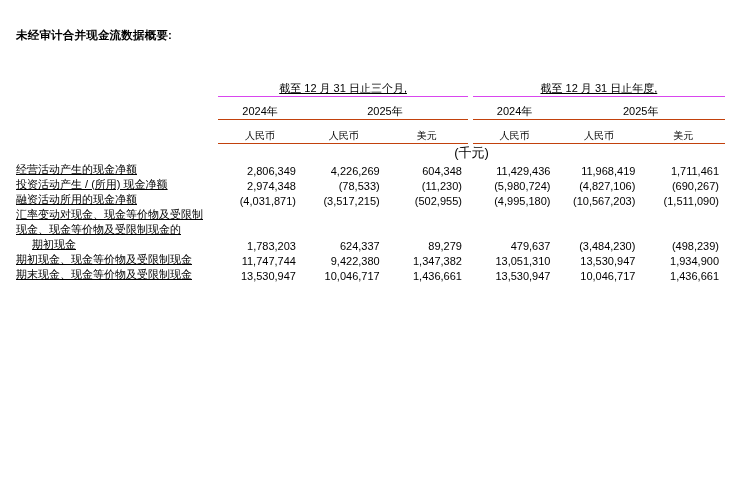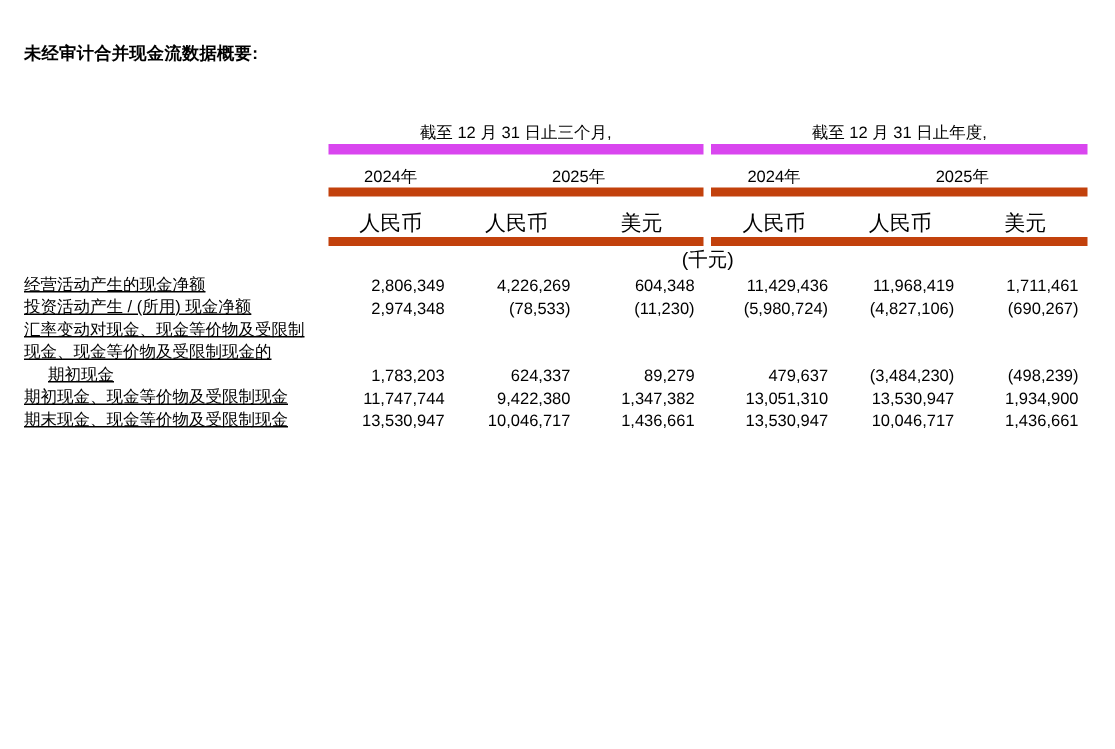--- a/index.html
+++ b/index.html
@@ -41,38 +41,39 @@
   .col-num   { width: 89px; }
   .col-gap   { width: 6px; }
 
   .hdr-row td {
     text-align: center;
     font-weight: bold;
     font-size: 11px;
     padding-bottom: 5px;
   }
   .grp-line {
-    border-bottom: 7px solid #d946ef;
+    border-bottom: 1px solid #d946ef;
+    text-decoration: underline;
   }
   .sub-line {
-    border-bottom: 6px solid #c2410c;
+    border-bottom: 1px solid #c2410c;
   }
   .hdr-spacer td { height: 7px; }
   .hdr-spacer2 td { height: 9px; }
 
   .yr-row td {
     text-align: center;
     font-weight: bold;
     font-size: 11px;
     padding-bottom: 5px;
   }
   .cur-row td {
     text-align: center;
     font-weight: bold;
-    font-size: 14px;
+    font-size: 10px;
     padding-bottom: 5px;
   }
   .unit-row td {
     text-align: center;
     font-weight: bold;
     font-size: 13px;
     padding: 7px 0 6px 0;
   }
   .data-row td {
     font-size: 11px;
@@ -179,20 +180,30 @@
       <td class="lbl">投资活动产生 / (所用) 现金净额</td>
       <td class="num">2,974,348</td>
       <td class="num">(78,533)</td>
       <td class="num">(11,230)</td>
       <td></td>
       <td class="num">(5,980,724)</td>
       <td class="num">(4,827,106)</td>
       <td class="num">(690,267)</td>
     </tr>
 
+    <tr class="data-row">
+      <td class="lbl">融资活动所用的现金净额</td>
+      <td class="num">(4,031,871)</td>
+      <td class="num">(3,517,215)</td>
+      <td class="num">(502,955)</td>
+      <td></td>
+      <td class="num">(4,995,180)</td>
+      <td class="num">(10,567,203)</td>
+      <td class="num">(1,511,090)</td>
+    </tr>
 
     <tr class="data-row tall">
       <td class="lbl">汇率变动对现金、现金等价物及受限制</td>
       <td class="num"></td>
       <td class="num"></td>
       <td class="num"></td>
       <td></td>
       <td class="num"></td>
       <td class="num"></td>
       <td class="num"></td>

